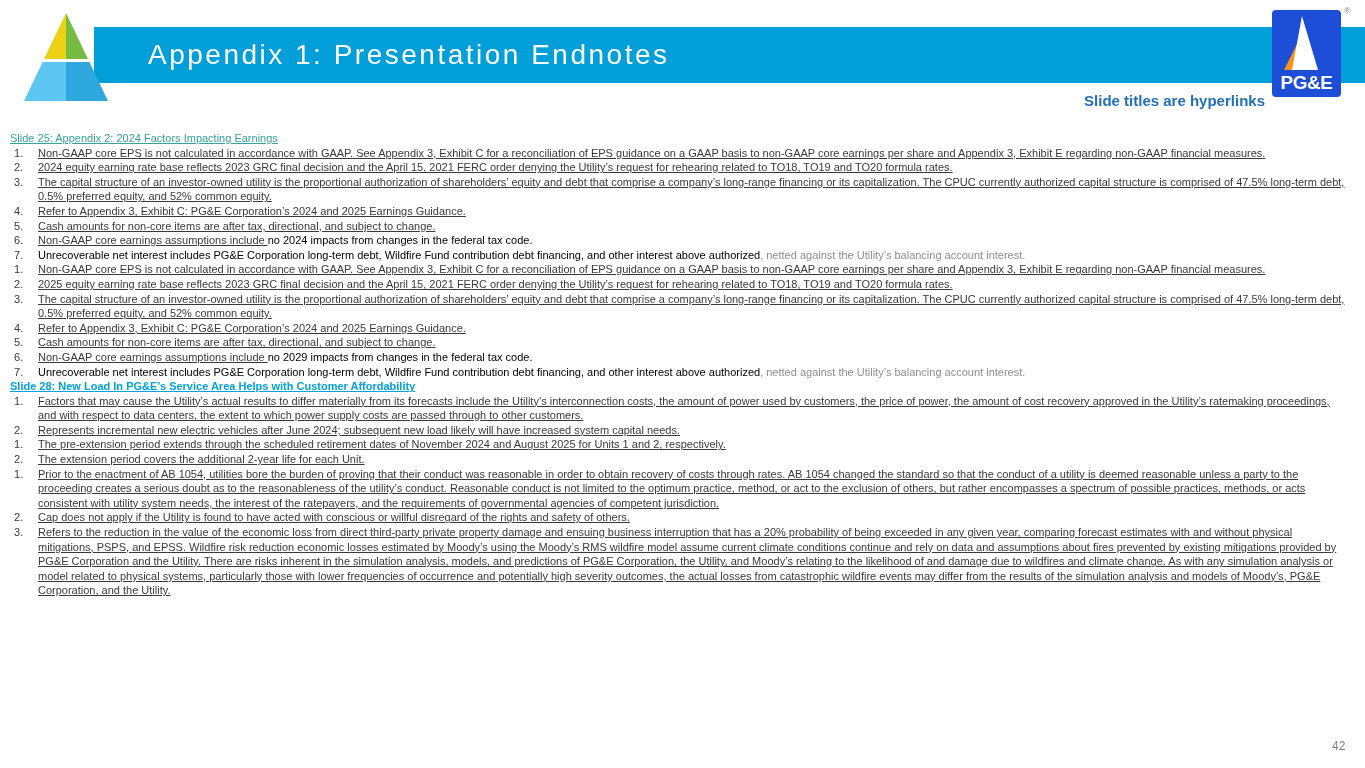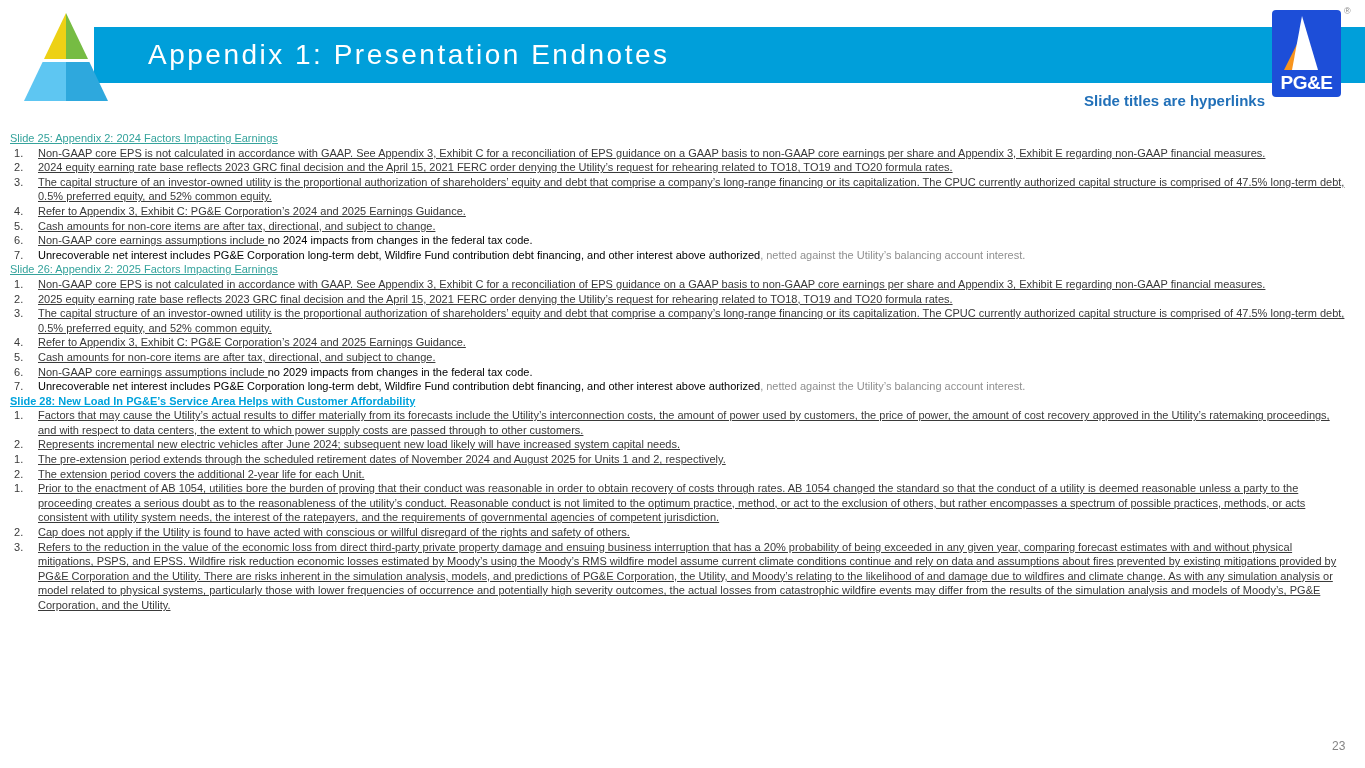--- a/index.html
+++ b/index.html
@@ -155,21 +155,20 @@
         <li><span class="tone-body">Non-GAAP core EPS is not calculated in accordance with GAAP. See Appendix 3, Exhibit C for a reconciliation of EPS guidance on a GAAP basis to non-GAAP core earnings per share and Appendix 3, Exhibit E regarding non-GAAP financial measures.</span></li>
         <li><span class="tone-body">2024 equity earning rate base reflects 2023 GRC final decision and the April 15, 2021 FERC order denying the Utility’s request for rehearing related to TO18, TO19 and TO20 formula rates.</span></li>
         <li><span class="tone-body">The capital structure of an investor-owned utility is the proportional authorization of shareholders’ equity and debt that comprise a company’s long-range financing or its capitalization. The CPUC currently authorized capital structure is comprised of 47.5% long-term debt, 0.5% preferred equity, and 52% common equity.</span></li>
         <li><span class="tone-body">Refer to Appendix 3, Exhibit C: PG&amp;E Corporation’s 2024 and 2025 Earnings Guidance.</span></li>
         <li><span class="tone-body">Cash amounts for non-core items are after tax, directional, and subject to change.</span></li>
         <li><span class="tone-body">Non-GAAP core earnings assumptions include </span><span class="tone-black">no 2024 impacts from changes in the federal tax code.</span></li>
         <li><span class="tone-black">Unrecoverable net interest includes PG&amp;E Corporation long-term debt, Wildfire Fund contribution debt financing, and other interest above authorized</span><span class="tone-gray">, netted against the Utility’s balancing account interest.</span></li>
       </ol>
     </section>
     <section>
-      <span class="slide-link" style="color: rgb(53, 163, 156);">Slide 26: Appendix 2: 2025 Factors Impacting Earnings</span>
       <ol class="endnote-list">
         <li><span class="tone-body">Non-GAAP core EPS is not calculated in accordance with GAAP. See Appendix 3, Exhibit C for a reconciliation of EPS guidance on a GAAP basis to non-GAAP core earnings per share and Appendix 3, Exhibit E regarding non-GAAP financial measures.</span></li>
         <li><span class="tone-body">2025 equity earning rate base reflects 2023 GRC final decision and the April 15, 2021 FERC order denying the Utility’s request for rehearing related to TO18, TO19 and TO20 formula rates.</span></li>
         <li><span class="tone-body">The capital structure of an investor-owned utility is the proportional authorization of shareholders’ equity and debt that comprise a company’s long-range financing or its capitalization. The CPUC currently authorized capital structure is comprised of 47.5% long-term debt, 0.5% preferred equity, and 52% common equity.</span></li>
         <li><span class="tone-body">Refer to Appendix 3, Exhibit C: PG&amp;E Corporation’s 2024 and 2025 Earnings Guidance.</span></li>
         <li><span class="tone-body">Cash amounts for non-core items are after tax, directional, and subject to change.</span></li>
         <li><span class="tone-body">Non-GAAP core earnings assumptions include </span><span class="tone-black">no 2029 impacts from changes in the federal tax code.</span></li>
         <li><span class="tone-black">Unrecoverable net interest includes PG&amp;E Corporation long-term debt, Wildfire Fund contribution debt financing, and other interest above authorized</span><span class="tone-gray">, netted against the Utility’s balancing account interest.</span></li>
       </ol>
     </section>
@@ -188,13 +187,13 @@
     </section>
     <section>
       <ol class="endnote-list">
         <li><span class="tone-body">Prior to the enactment of AB 1054, utilities bore the burden of proving that their conduct was reasonable in order to obtain recovery of costs through rates. AB 1054 changed the standard so that the conduct of a utility is deemed reasonable unless a party to the proceeding creates a serious doubt as to the reasonableness of the utility’s conduct. Reasonable conduct is not limited to the optimum practice, method, or act to the exclusion of others, but rather encompasses a spectrum of possible practices, methods, or acts consistent with utility system needs, the interest of the ratepayers, and the requirements of governmental agencies of competent jurisdiction.</span></li>
         <li><span class="tone-body">Cap does not apply if the Utility is found to have acted with conscious or willful disregard of the rights and safety of others.</span></li>
         <li><span class="tone-body">Refers to the reduction in the value of the economic loss from direct third-party private property damage and ensuing business interruption that has a 20% probability of being exceeded in any given year, comparing forecast estimates with and without physical mitigations, PSPS, and EPSS. Wildfire risk reduction economic losses estimated by Moody’s using the Moody’s RMS wildfire model assume current climate conditions continue and rely on data and assumptions about fires prevented by existing mitigations provided by PG&amp;E Corporation and the Utility. There are risks inherent in the simulation analysis, models, and predictions of PG&amp;E Corporation, the Utility, and Moody’s relating to the likelihood of and damage due to wildfires and climate change. As with any simulation analysis or model related to physical systems, particularly those with lower frequencies of occurrence and potentially high severity outcomes, the actual losses from catastrophic wildfire events may differ from the results of the simulation analysis and models of Moody’s, PG&amp;E Corporation, and the Utility.</span></li>
       </ol>
     </section>
   </main>
 
-<div class="page-number">23</div>
+<div class="page-number">42</div>
 
 </body></html>

